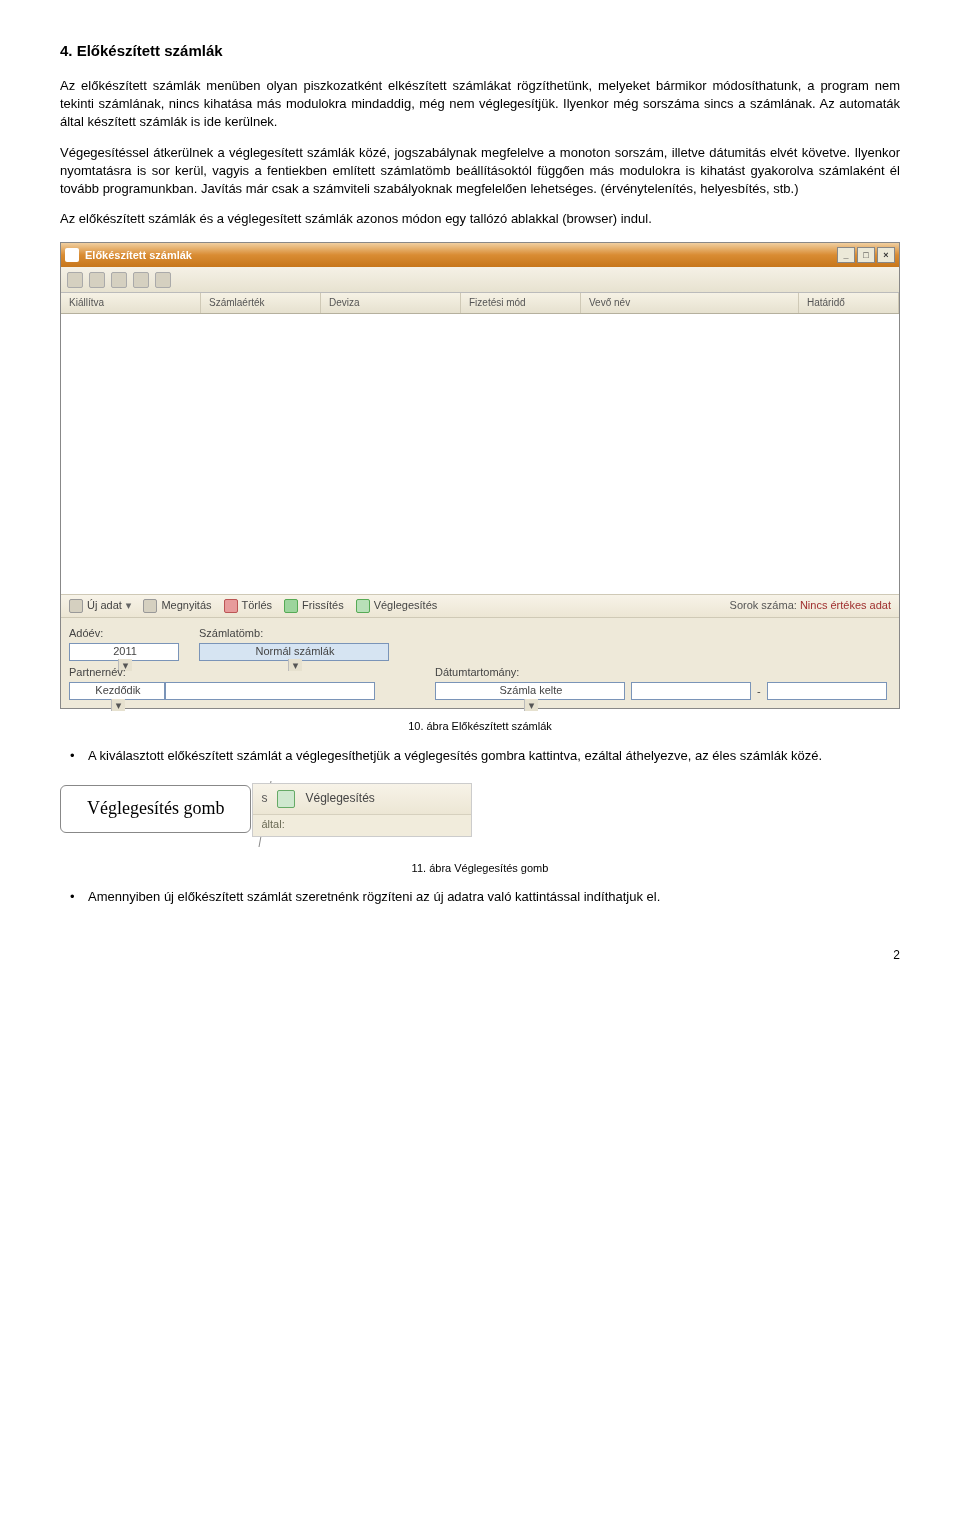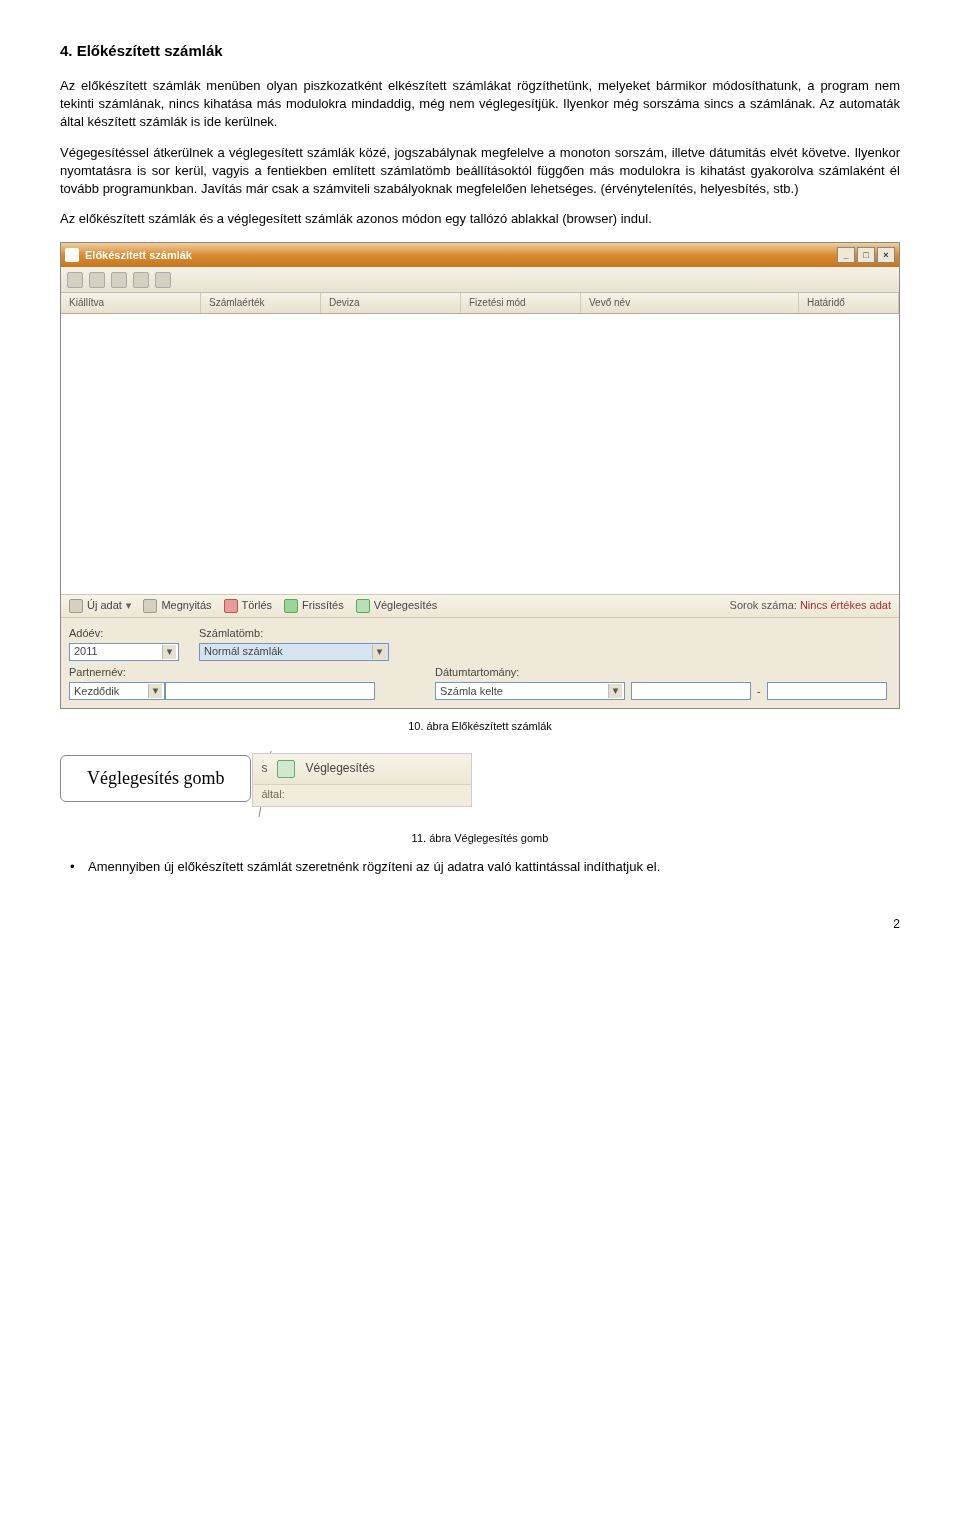--- a/index.html
+++ b/index.html
@@ -125,20 +125,21 @@
   .filter-field label { margin-bottom: 2px; }
   .sel {
     background: #fff;
     border: 1px solid #7a94b8;
     height: 18px;
     display: flex;
     align-items: center;
     justify-content: space-between;
     padding: 0 2px 0 4px;
     font-size: 11px;
+    flex-direction: column;
   }
   .sel-arrow {
     width: 14px; height: 14px;
     background: #e6e1cf;
     border-left: 1px solid #bbb;
     text-align: center;
     line-height: 12px;
     color: #555;
   }
   .txt {
@@ -336,20 +337,21 @@
           <div class="txt txt-date"></div>
         </div>
       </div>
     </div>
   </div>
 </div>
 
 <div class="caption">10. ábra Előkészített számlák</div>
 
 <ul class="bullets">
+  <li>A kiválasztott előkészített számlát a véglegesíthetjük a véglegesítés gombra kattintva, ezáltal áthelyezve, az éles számlák közé.</li>
 </ul>
 
 <div class="callout-wrap">
   <div class="callout-box">Véglegesítés gomb</div>
   <div class="callout-line">
     <svg width="40" height="70" viewBox="0 0 40 70">
       <line x1="20" y1="0" x2="8" y2="66" stroke="#888" stroke-width="1"></line>
     </svg>
   </div>
   <div class="vg-crop">

